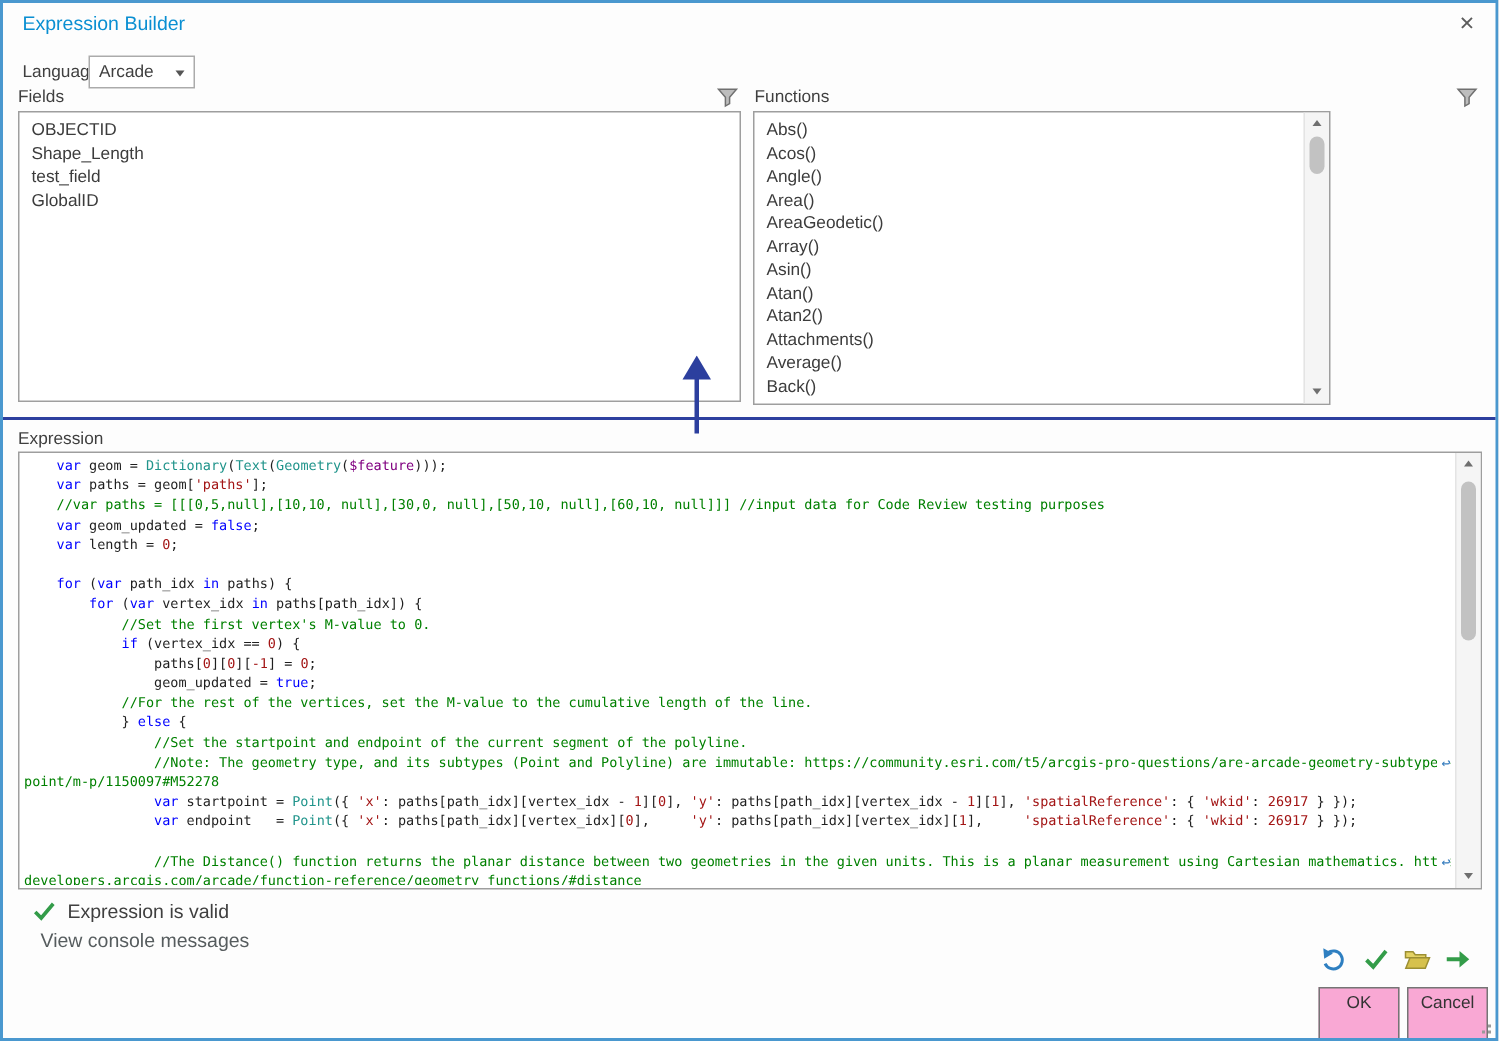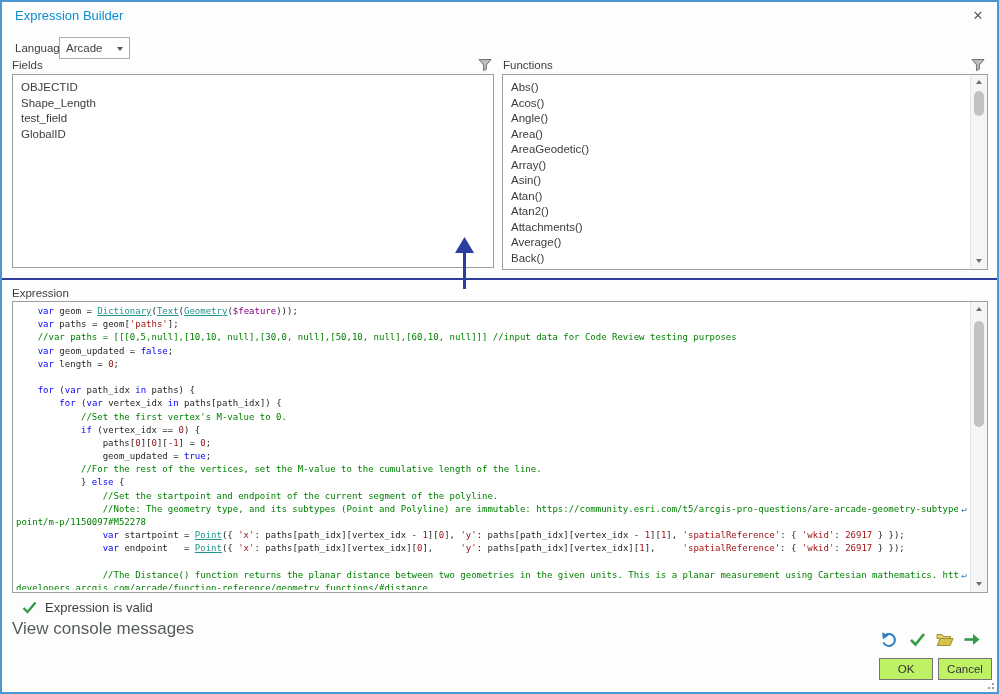--- a/index.html
+++ b/index.html
@@ -30,21 +30,21 @@
   
   .fields-label { left:10px; top:57px; font-size:11.5px; }
   .functions-label { left:501px; top:57px; font-size:11.5px; }
   .funnel { width:16px; height:16px; cursor:pointer; }
   .funnel-fields { left:475px; top:55px; }
   .funnel-functions { left:968px; top:55px; }
 
   
   .listbox { background:#fff; border:1px solid var(--box_border); overflow:hidden; }
   .fields-box { left:10px; top:72px; width:482px; height:194px; }
-  .functions-box { left:500px; top:72px; width:486px; height:196px; }
+  .functions-box { left:500px; top:72px; width:385px; height:196px; }
   .listbox .item { font-size:11.5px; line-height:15.5px; padding:0 8px; color:#3c3c3c;
     white-space:nowrap; cursor:default; }
   .listbox .items { padding-top:5px; }
   .functions-box .items { margin-right:17px; }
 
   
   .vscroll { position:absolute; top:0; right:0; bottom:0; width:17px;
     background:#f5f5f5; border-left:1px solid #e4e4e4; }
   .sb-arrow { position:absolute; left:0; width:16px; height:15px; cursor:pointer; }
   .sb-arrow:before { content:""; position:absolute; left:5px; width:0; height:0;
@@ -60,38 +60,38 @@
 
   
   .expr-label { left:10px; top:285px; font-size:11.5px; }
   .codebox { left:10px; top:299px; width:976px; height:292px; background:#fff;
     border:1px solid var(--box_border); }
   .code-text { position:absolute; left:3px; top:3px; right:20px; bottom:2px; overflow:hidden;
     font-family:"DejaVu Sans Mono", monospace; font-size:9px; line-height:13.2px;
     white-space:pre; cursor:text; }
   .crow { position:relative; height:13.2px; overflow:hidden; }
   .tk-k { color:var(--syn_kw); }
-  .tk-f { color:var(--syn_fn);text-decoration:underline; }
+  .tk-f { color:var(--syn_fn); }
   .tk-s { color:var(--syn_str); }
   .tk-n { color:var(--syn_num); }
   .tk-c { color:var(--syn_com); }
   .tk-d { color:var(--syn_feat); }
   .tk-v { color:var(--syn_plain); }
   .wrap-mark { position:absolute; right:0; top:0; color:#3a7fbf; font-size:10px;
     background:#fff; padding-left:3px; }
 
   
   .status-row { left:20px; top:598px; display:flex; align-items:center; gap:8px; }
   .status-text { font-size:13px; color:#3f3f3f; }
-  .console-link { left:10px; top:617px; font-size:17px; color:var(--link); cursor:pointer; }
+  .console-link { left:25px; top:617px; font-size:13px; color:var(--link); cursor:pointer; }
 
   
   .icon-btn { width:24px; height:24px; top:625px; cursor:pointer; display:flex;
     align-items:center; justify-content:center; }
-  .btn { top:656px; width:54px; height:22px; background:#bef264; border:1px solid #757575;
+  .btn { top:656px; width:54px; height:36px; background:#f9a8d4; border:1px solid #757575;
     font-size:11.5px; color:#333; text-align:center; line-height:20px; cursor:pointer; }
   .ok-btn { left:877px; }
   .cancel-btn { left:936px; }
   .grip { right:3px; bottom:3px; width:8px; height:8px; }
   .grip i { position:absolute; width:2px; height:2px; background:#9a9a9a; }
 </style>
 </head>
 <body>
 
 <div class="dialog">

